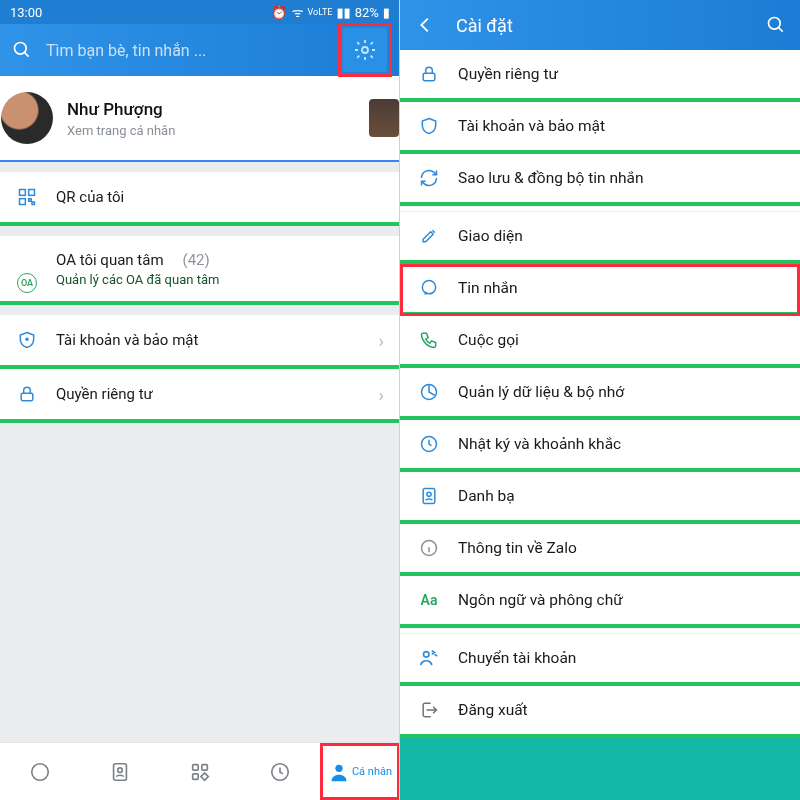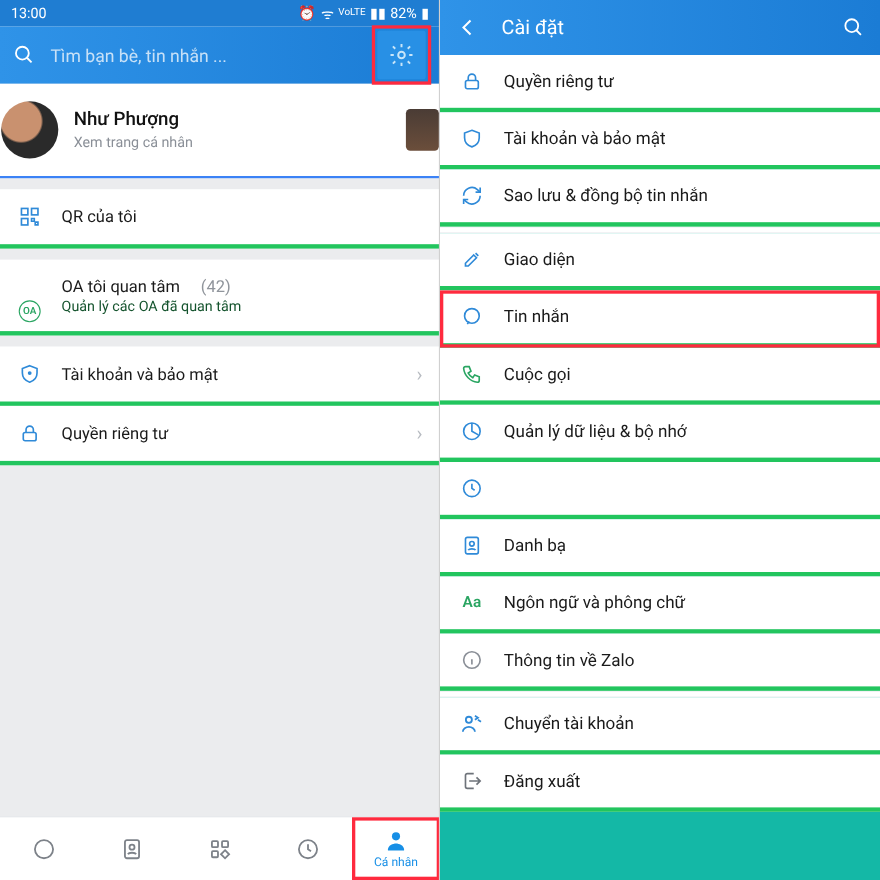--- a/index.html
+++ b/index.html
@@ -141,21 +141,21 @@
   .tabbar {
     position:absolute;
     bottom:0; left:0; right:0;
     height:58px;
     background:#fff;
     border-top:1px solid #e2e4e8;
     display:flex;
   }
   .tab {
     flex:1;
-    display:flex; flex-direction:column;
+    display:flex; 
     align-items:center; justify-content:center;
     gap:2px;
     color:#7d8289;
     font-size:11px;
   }
   .tab.active { color:#178fe6; }
   .tab.hl {
     outline:3px solid #ff2a3e;
     outline-offset:-3px;
   }
@@ -407,50 +407,51 @@
       <span class="label">Quản lý dữ liệu &amp; bộ nhớ</span>
     </div>
 
     <div class="row">
       <span class="icon">
         <svg width="20" height="20" viewBox="0 0 24 24" fill="none" stroke="#2f8ad8" stroke-width="1.8">
             <circle cx="12" cy="12" r="9"></circle>
             <path d="M12 7v5l3 2"></path>
           </svg>
       </span>
+      <span class="label">Nhật ký và khoảnh khắc</span>
     </div>
 
     <div class="row">
       <span class="icon">
         <svg width="20" height="20" viewBox="0 0 24 24" fill="none" stroke="#2f8ad8" stroke-width="1.8">
             <rect x="5" y="3" width="14" height="18" rx="2"></rect>
             <circle cx="12" cy="10" r="2.5"></circle>
             <path d="M8 17c1-2 7-2 8 0"></path>
           </svg>
       </span>
       <span class="label">Danh bạ</span>
-    </div>
-
-    <div class="row">
-      <span class="icon">
-          <span class="aa">Aa</span>
-        </span>
-      <span class="label">Ngôn ngữ và phông chữ</span>
     </div>
 
     <div class="row">
       <span class="icon" style="color:#8a8f97">
         <svg width="20" height="20" viewBox="0 0 24 24" fill="none" stroke="#8a8f97" stroke-width="1.8">
             <circle cx="12" cy="12" r="9"></circle>
             <path d="M12 8h.01M11 12h1v5"></path>
           </svg>
       </span>
       <span class="label">Thông tin về Zalo</span>
     </div>
 
+    <div class="row">
+      <span class="icon">
+          <span class="aa">Aa</span>
+        </span>
+      <span class="label">Ngôn ngữ và phông chữ</span>
+    </div>
+
     <div class="grp-gap"></div>
 
     <div class="row">
       <span class="icon">
         <svg width="22" height="22" viewBox="0 0 24 24" fill="none" stroke="#2f8ad8" stroke-width="1.8">
             <circle cx="9" cy="8" r="3"></circle>
             <path d="M3 20c0-3 3-5 6-5s6 2 6 5"></path>
             <path d="M15 4l3 2-3 2M21 10l-3-2"></path>
           </svg>
       </span>

